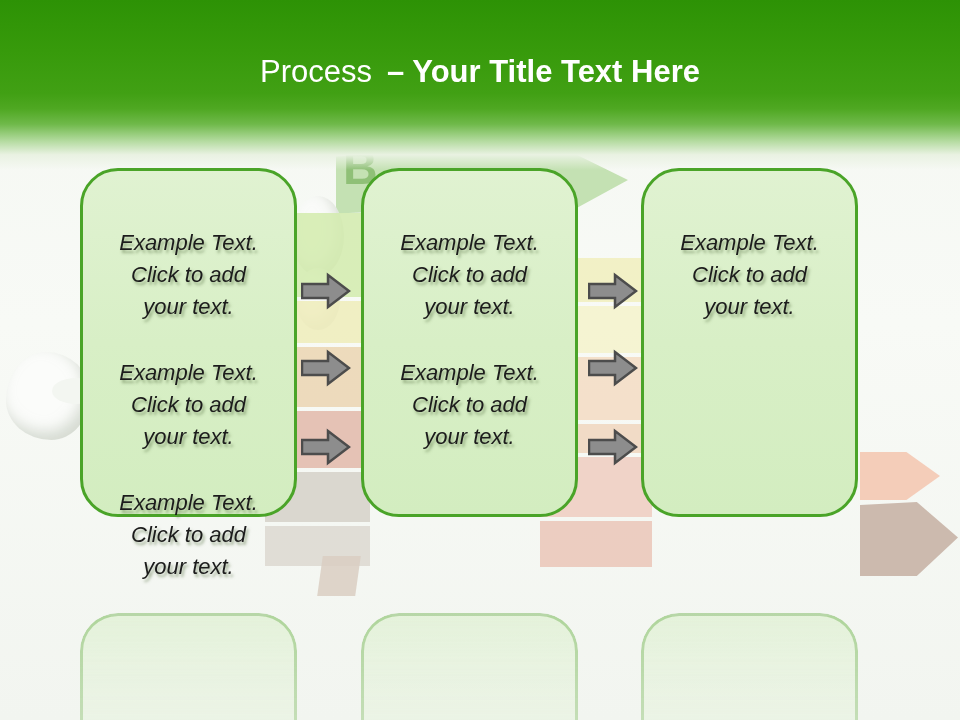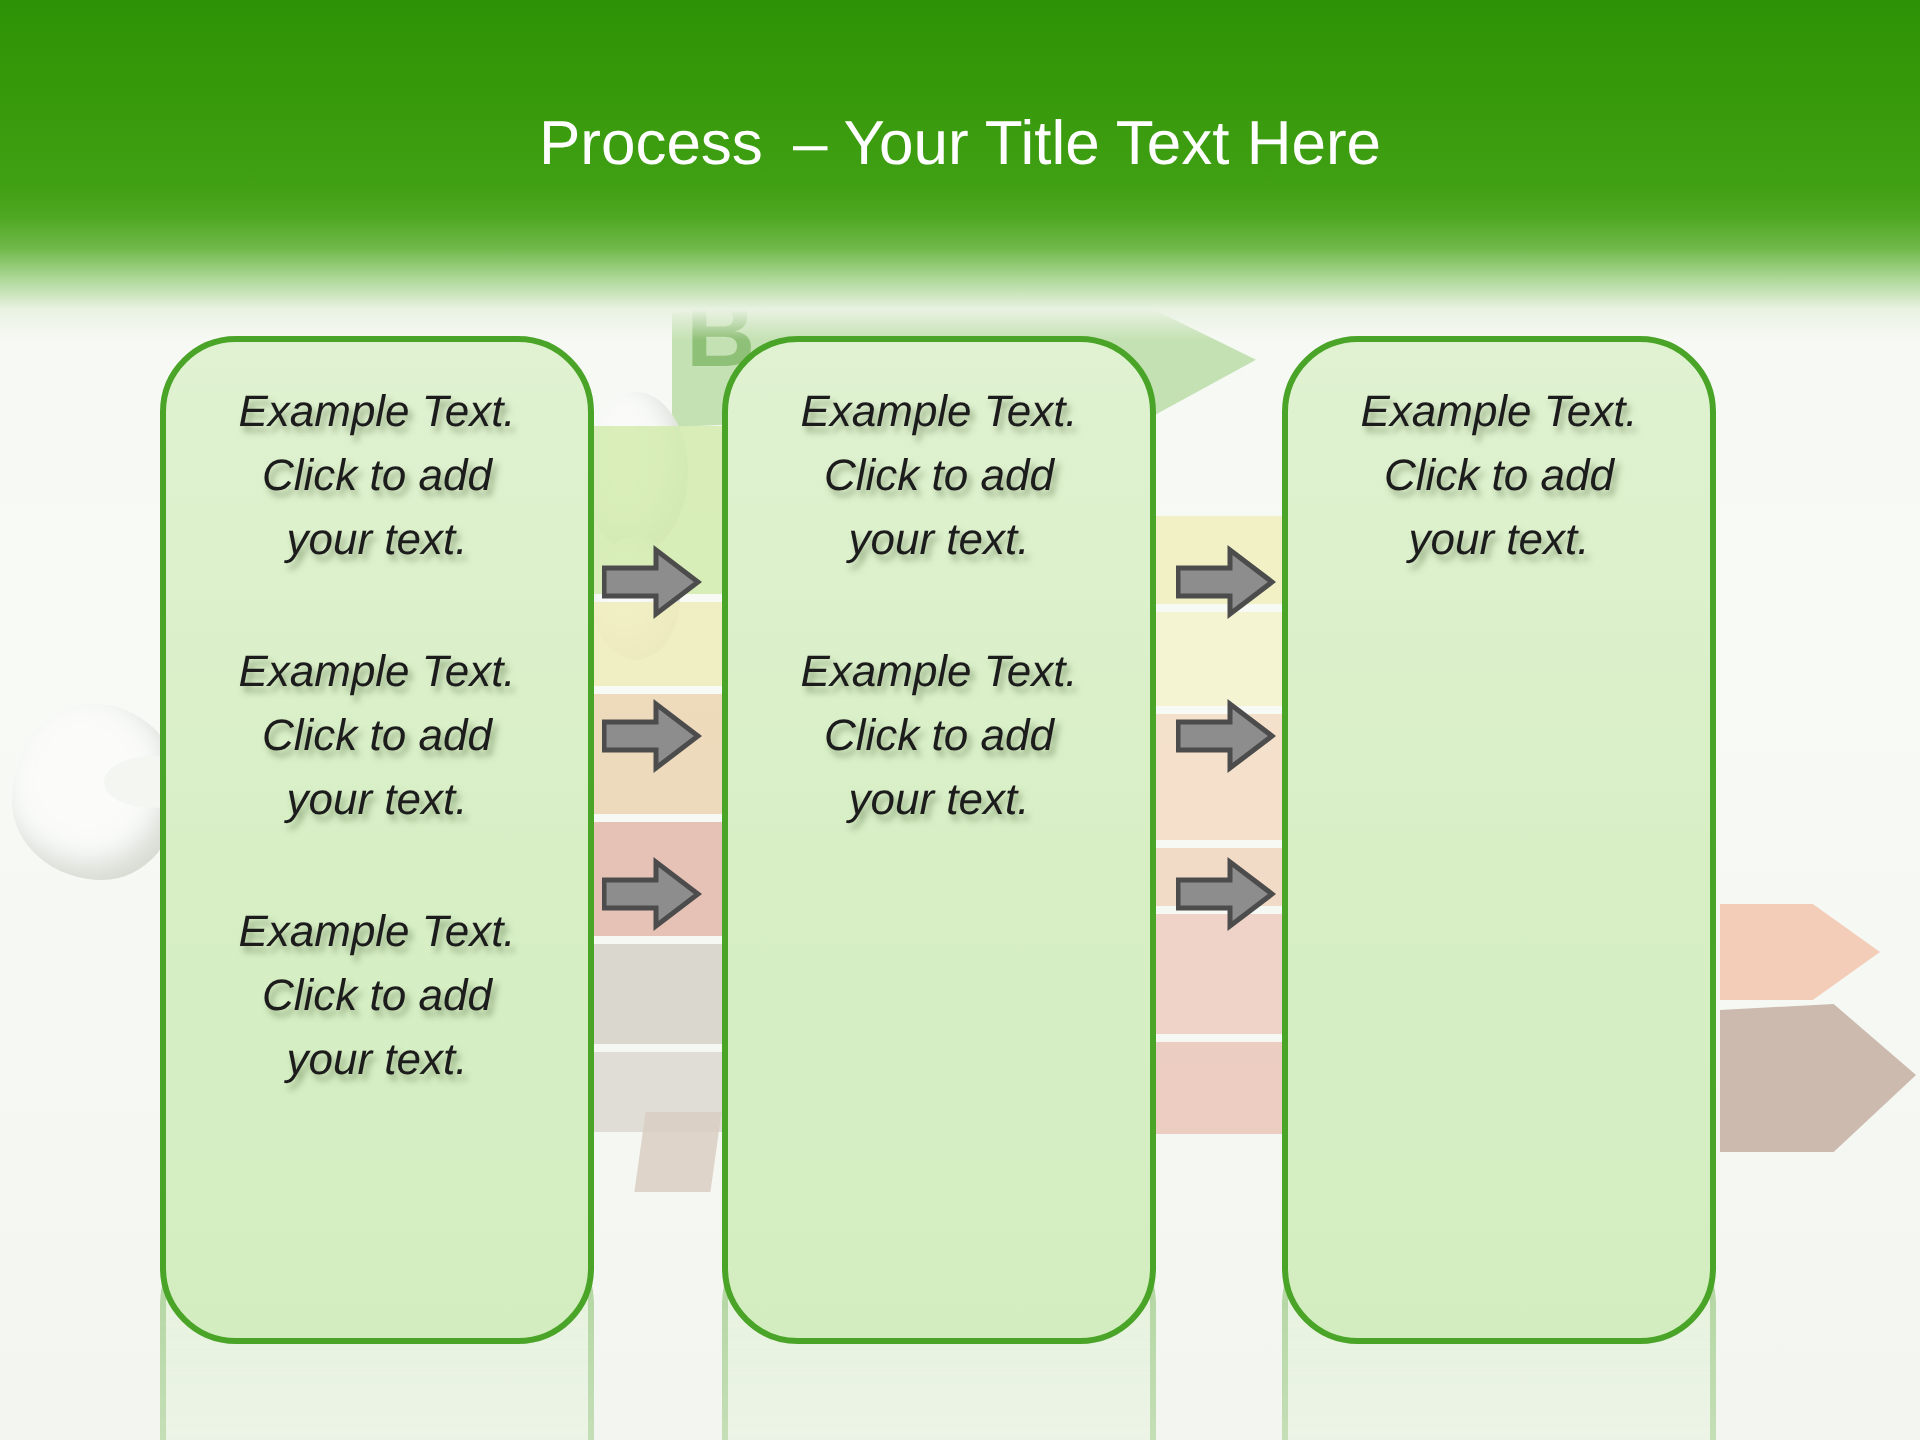--- a/index.html
+++ b/index.html
@@ -24,25 +24,25 @@
   .bg-block{left:320px;top:556px;width:38px;height:40px;background:#d9cec2;opacity:.85;transform:skewX(-8deg);}
   .bg-arrow-salmon{left:860px;top:452px;width:80px;height:48px;background:#f4c8b3;clip-path:polygon(0 0,58% 0,100% 50%,58% 100%,0 100%);opacity:.9;}
   .bg-arrow-beige{left:860px;top:502px;width:98px;height:74px;background:#ccbaae;clip-path:polygon(0 4%,58% 0,100% 48%,58% 100%,0 100%);}
   
   .header{
     position:absolute;left:0;top:0;width:100%;height:170px;z-index:3;
     background:linear-gradient(180deg,#2d9205 0%,#379a0b 30%,#41a014 55%,#4fa822 64%,#6fb94a 73%,#b4dba0 83%,#e9f2e2 91%,rgba(244,247,242,0) 100%);
   }
   .title{position:absolute;left:0;top:54px;width:100%;text-align:center;color:#ffffff;font-size:31px;z-index:6;}
   .title .t-bold{font-weight:normal;}
-  .title .t-rest{font-weight:normal;margin-left:15px;}
+  .title .t-rest{font-weight:bold;margin-left:15px;}
   
   .pbox{
-    position:absolute;top:168px;width:217px;height:504px;box-sizing:border-box;
-    border:3px solid #4aa428;border-radius:38px;padding-top:19px;z-index:4;
+    position:absolute;top:168px;width:217px;height:349px;box-sizing:border-box;
+    border:3px solid #4aa428;border-radius:38px;padding-top:56px;z-index:4;
     background:linear-gradient(180deg,#e0f2d1 0%,#d8efc6 50%,#d3edc0 100%);
   }
   .pbox-1{left:80px;} .pbox-2{left:361px;} .pbox-3{left:641px;}
   .text-block{
     font-style:italic;font-size:22px;line-height:32px;text-align:center;color:#1c1c1c;
     white-space:pre-line;margin:0 0 34px 0;
     text-shadow:2px 3px 3px rgba(90,115,70,.55);
   }
   
   .reflection{

